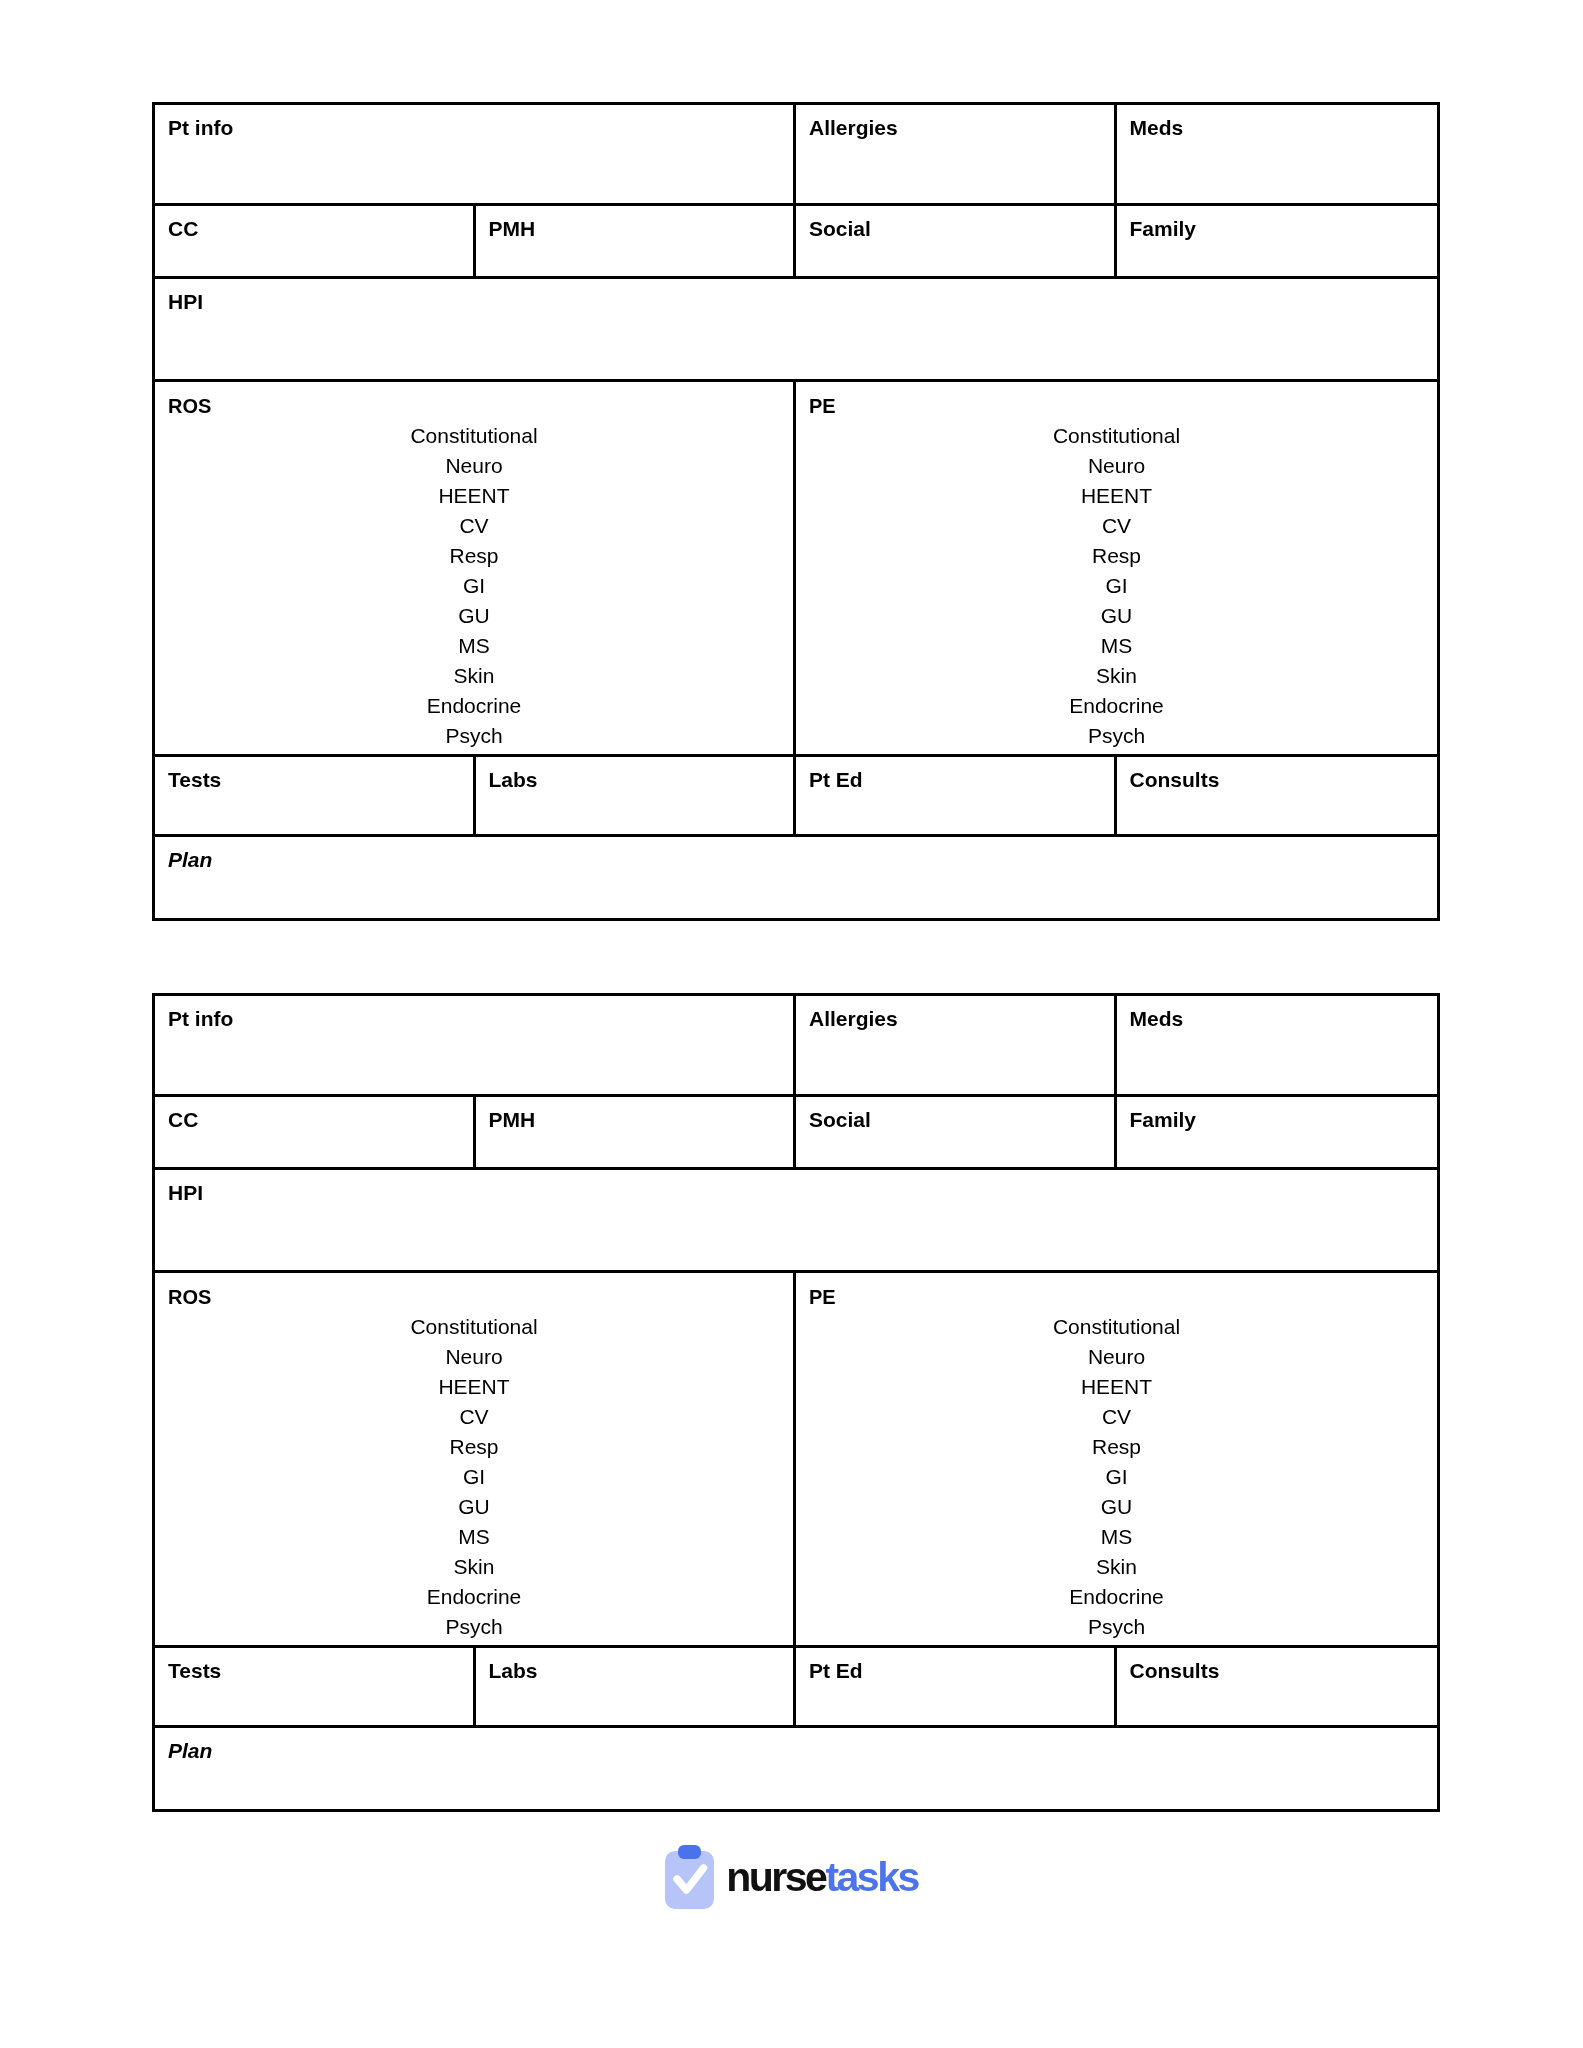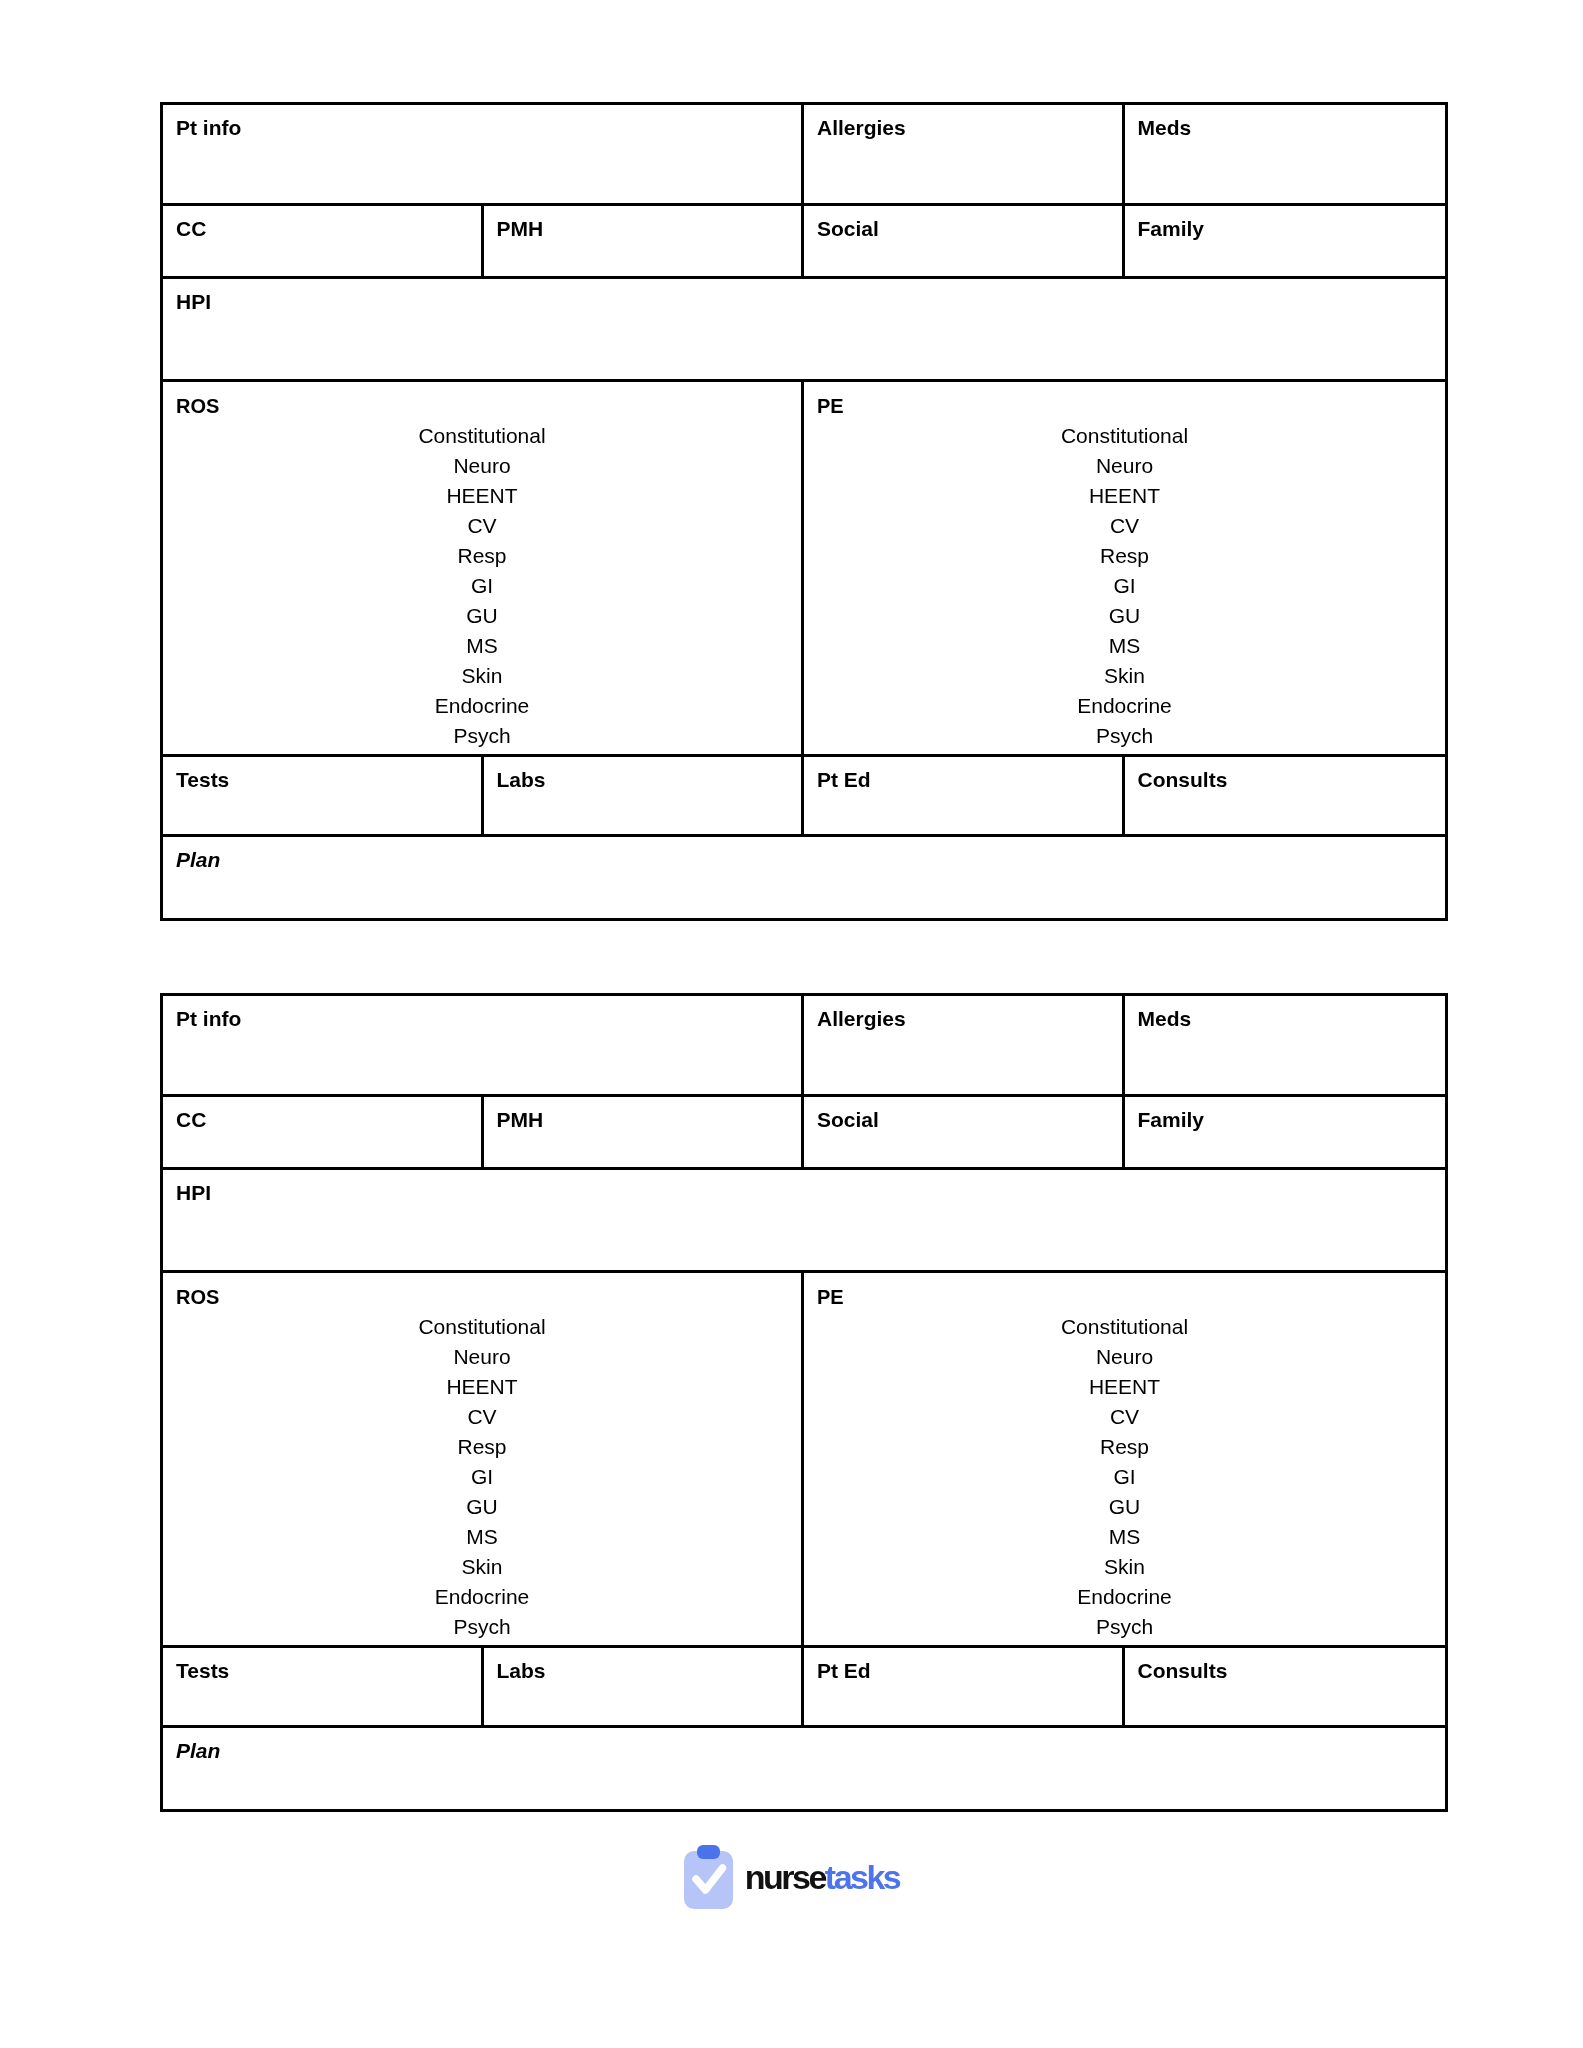--- a/index.html
+++ b/index.html
@@ -7,21 +7,21 @@
     width: 1583px; height: 2048px;
     position: relative;
     background: #ffffff;
     font-family: "Liberation Sans", sans-serif;
     color: #000;
     overflow: hidden;
   }
 
   .sheet {
     position: absolute;
-    left: 160px;
+    left: 152px;
     width: 1282px; 
     display: grid;
     grid-template-columns: repeat(4, 1fr);
     grid-template-rows: 101px 73px 103px 375px 80px 81px;
     border: 3px solid #000;
     background: #fff;
     box-sizing: content-box;
   }
   .sheet-1 { top: 102px; }
   .sheet-2 { top: 993px; }
@@ -60,21 +60,21 @@
   .logo {
     position: absolute;
     top: 1845px;
     left: 0; right: 0;
     display: flex;
     justify-content: center;
     align-items: center;
     gap: 12px;
   }
   .logo-word {
-    font-size: 34px;
+    font-size: 41px;
     font-weight: bold;
     letter-spacing: -2.5px;
     line-height: 64px;
     white-space: nowrap;
   }
   .logo-word .black { color: #111111; }
   .logo-word .blue  { color: #4d74ec; }
 </style>
 </head>
 <body>

